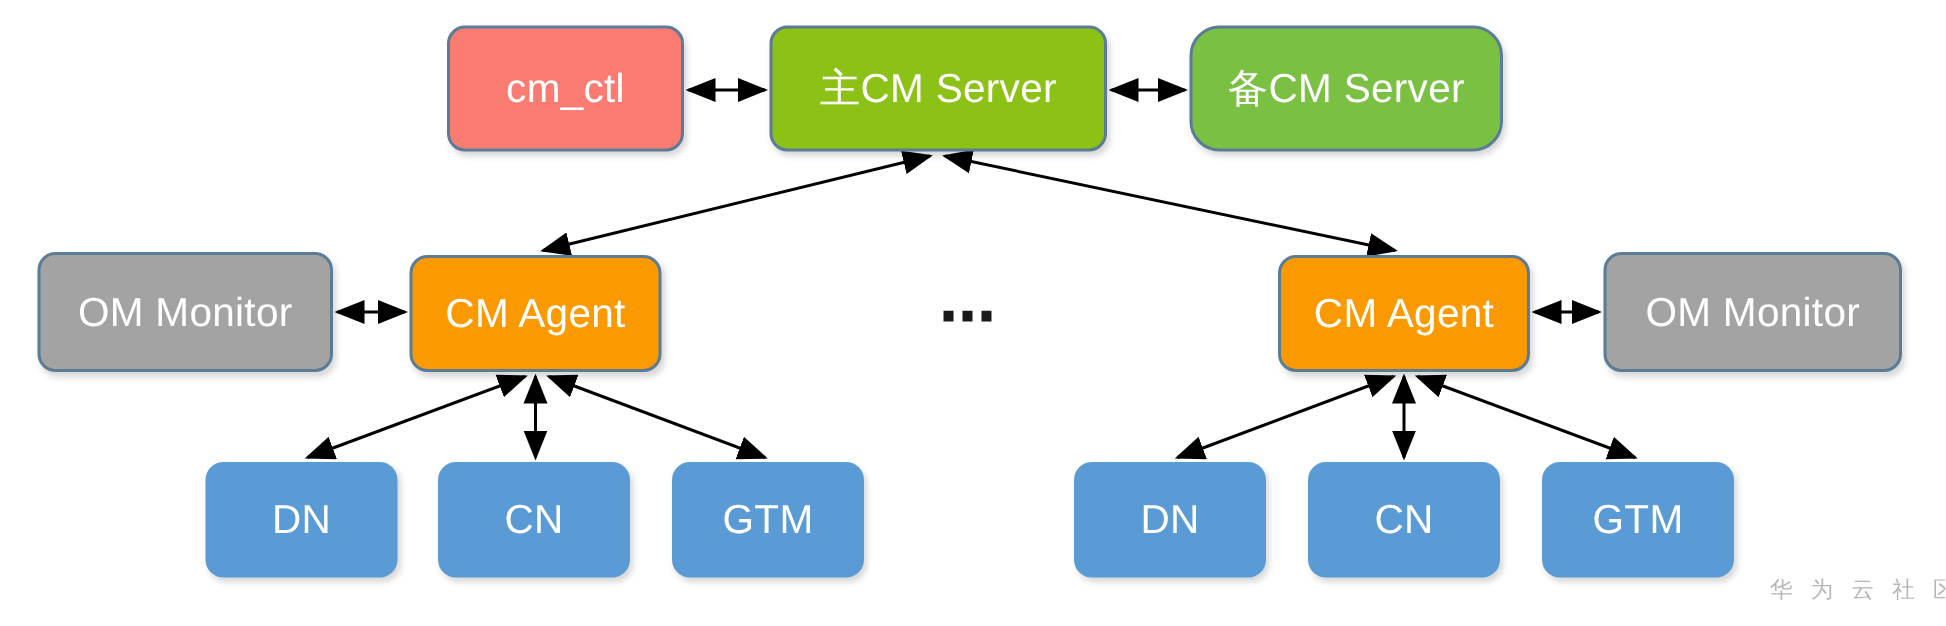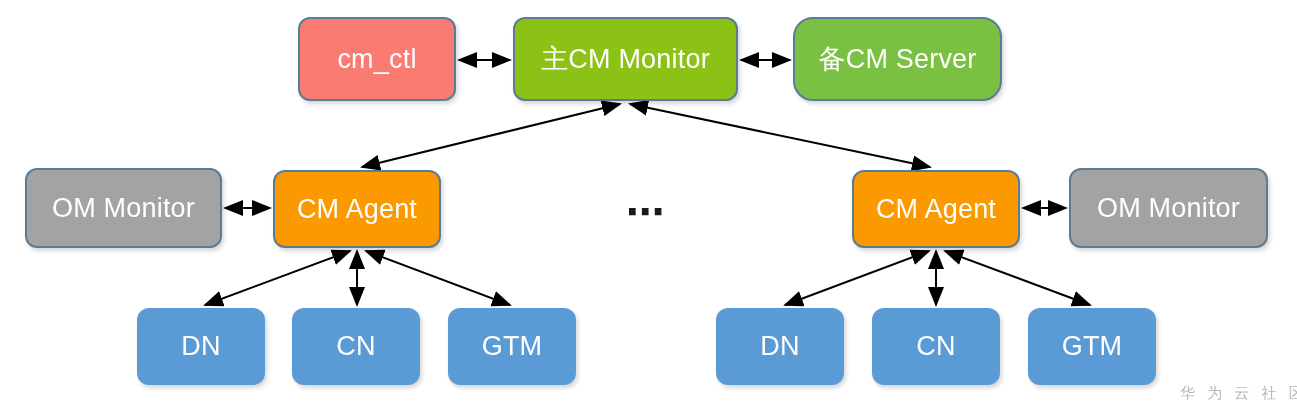--- a/index.html
+++ b/index.html
@@ -95,21 +95,21 @@
         <line x1="936" y1="251" x2="936" y2="305" stroke="#000000" stroke-width="2" marker-end="url(#arrowEnd)" marker-start="url(#arrowStart)"></line>
         <line x1="945" y1="251" x2="1090" y2="305" stroke="#000000" stroke-width="2" marker-end="url(#arrowEnd)" marker-start="url(#arrowStart)"></line>
       </g>
   </svg>
 
   <div id="node-layer">
       <div class="node bordered" style="left: 298px; top: 17px; width: 158px; height: 84px; background: rgb(250, 123, 114);">
         <span>cm_ctl</span>
       </div>
       <div class="node bordered" style="left: 513px; top: 17px; width: 225px; height: 84px; background: rgb(140, 194, 21);">
-        <span>主CM Monitor</span>
+        <span>主CM Server</span>
       </div>
       <div class="node bordered" style="left: 793px; top: 17px; width: 209px; height: 84px; background: rgb(122, 193, 67); border-radius: 20px;">
         <span>备CM Server</span>
       </div>
       <div class="node bordered" style="left: 25px; top: 168px; width: 197px; height: 80px; background: rgb(163, 163, 163);">
         <span>OM Monitor</span>
       </div>
       <div class="node bordered" style="left: 273px; top: 170px; width: 168px; height: 78px; background: rgb(250, 154, 0);">
         <span>CM Agent</span>
       </div>

